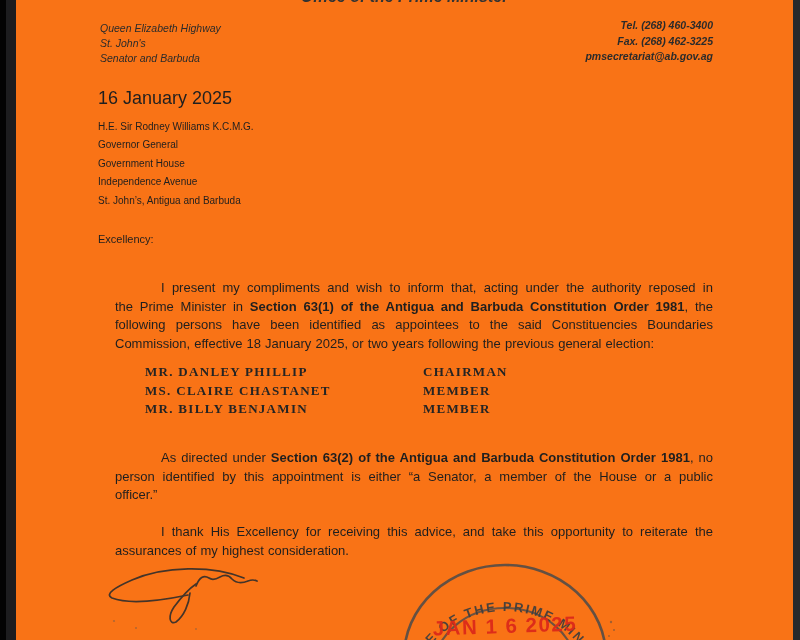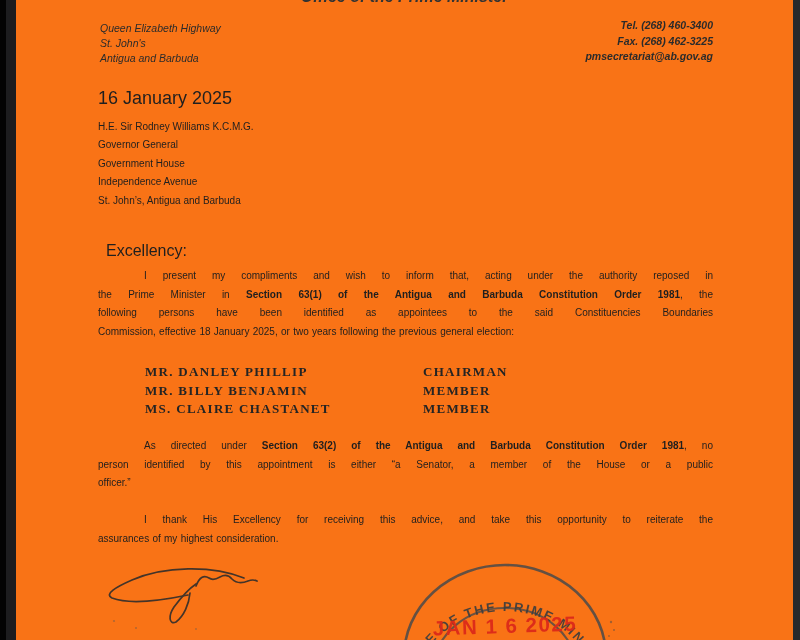--- a/index.html
+++ b/index.html
@@ -19,22 +19,22 @@
   }
   .content{position:absolute;left:82px;right:80px;top:0;bottom:0;}
   .clipped-title{
     position:absolute;left:0;right:0;top:-11px;text-align:center;
     font-style:italic;font-weight:bold;font-size:16px;line-height:16px;color:#333;
   }
   .addr{position:absolute;left:2px;top:21px;font-style:italic;font-size:10.5px;line-height:15px;color:#2b2b2b;}
   .contact{position:absolute;right:0;top:18px;text-align:right;font-style:italic;font-weight:bold;font-size:10.5px;line-height:15.5px;color:#2b2b2b;}
   .date{position:absolute;left:0;top:88px;font-size:18px;}
   .recipient{position:absolute;left:0;top:118px;font-size:10px;line-height:18.4px;}
-  .salutation{position:absolute;left:0;top:242px;font-size:16px;margin-left:8px;}
-  .para{position:absolute;left:0;right:0;font-size:10px;line-height:18.6px;word-spacing:0.5px;}
+  .salutation{position:absolute;left:0;top:233px;font-size:11px;}
+  .para{position:absolute;left:17px;right:0;font-size:13px;line-height:18.6px;word-spacing:0.5px;margin-top:12px;}
   .p1{top:267px;} .p2{top:437px;} .p3{top:511px;}
   .jline{text-align:justify;text-align-last:justify;}
   .lline{text-align:left;}
   .indent{padding-left:46px;}
   .indent.jline{text-indent:0;padding-left:0;}
   .indent.jline::before{content:"";display:inline-block;width:46px;}
   .b{font-weight:bold;}
   .appointees{position:absolute;left:47px;top:363px;font-family:"Liberation Serif",serif;
     font-weight:bold;font-size:13px;line-height:18.5px;letter-spacing:1.3px;color:#242424;}
   .arow{white-space:nowrap;}
@@ -51,21 +51,21 @@
   <div class="edge-right"></div>
 
   <div class="page">
     <div class="clipped-title">Office of the Prime Minister</div>
 
     <div class="content">
 
       <div class="addr">
         <div>Queen Elizabeth Highway</div>
         <div>St. John's</div>
-        <div>Antigua and Barbuda</div>
+        <div>Senator and Barbuda</div>
       </div>
 
       <div class="contact">
         <div>Tel. (268) 460-3400</div>
         <div>Fax. (268) 462-3225</div>
         <div>pmsecretariat@ab.gov.ag</div>
       </div>
 
       <div class="date">16 January 2025</div>
 
@@ -81,22 +81,22 @@
 
       <div class="para p1">
         <div class="jline indent">I present my compliments and wish to inform that, acting under the authority reposed in</div>
         <div class="jline"><span>the Prime Minister in </span><span class="b">Section 63(1) of the Antigua and Barbuda Constitution Order 1981</span><span>, the</span></div>
         <div class="jline">following persons have been identified as appointees to the said Constituencies Boundaries</div>
         <div class="lline">Commission, effective 18 January 2025, or two years following the previous general election:</div>
       </div>
 
       <div class="appointees">
         <div class="arow"><span class="aname">MR. DANLEY PHILLIP</span><span class="arole">CHAIRMAN</span></div>
+        <div class="arow"><span class="aname">MS. CLAIRE CHASTANET</span><span class="arole">MEMBER</span></div>
         <div class="arow"><span class="aname">MR. BILLY BENJAMIN</span><span class="arole">MEMBER</span></div>
-        <div class="arow"><span class="aname">MS. CLAIRE CHASTANET</span><span class="arole">MEMBER</span></div>
       </div>
 
       <div class="para p2">
         <div class="jline indent"><span>As directed under </span><span class="b">Section 63(2) of the Antigua and Barbuda Constitution Order 1981</span><span>, no</span></div>
         <div class="jline">person identified by this appointment is either “a Senator, a member of the House or a public</div>
         <div class="lline">officer.”</div>
       </div>
 
       <div class="para p3">
         <div class="jline indent">I thank His Excellency for receiving this advice, and take this opportunity to reiterate the</div>

